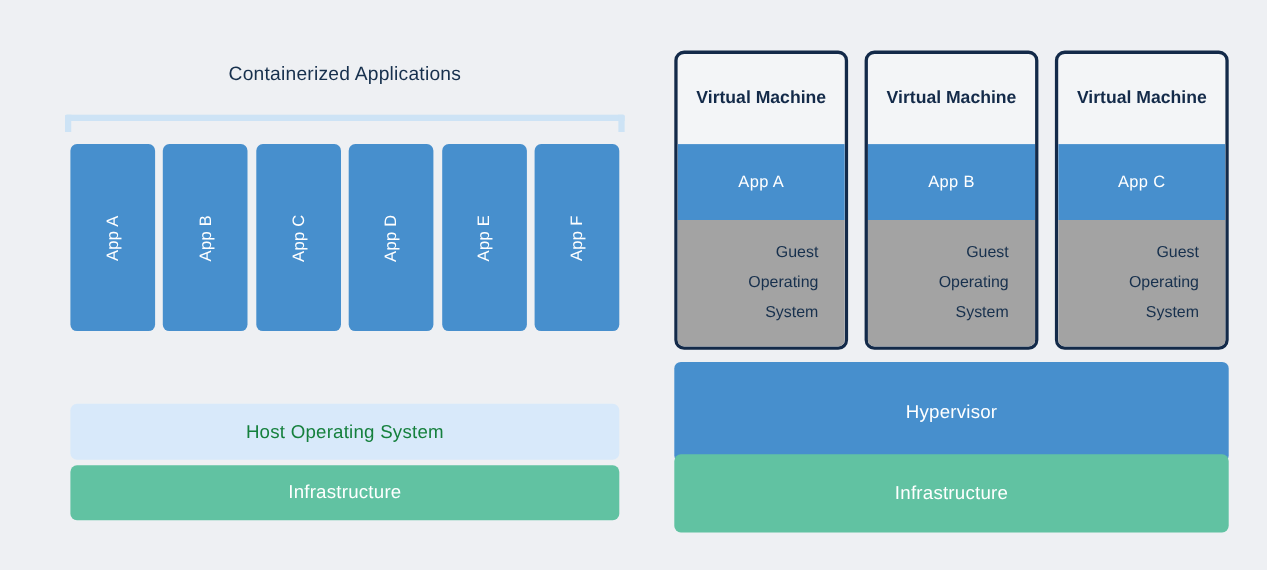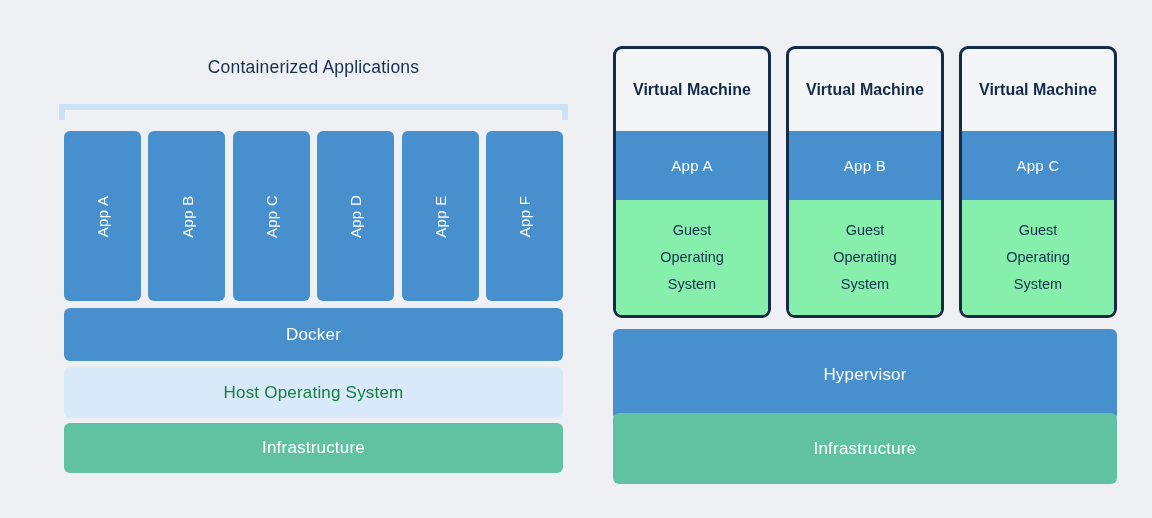--- a/index.html
+++ b/index.html
@@ -131,26 +131,26 @@
     background: #478fcd;
     color: #ffffff;
     display: flex;
     align-items: center;
     justify-content: center;
     font-size: 15px;
     letter-spacing: 0.3px;
   }
   .vm-guest {
     flex: 1;
-    background: #86efac;
+    background: #a3a3a3;
     color: #17304d;
     display: flex;
     align-items: center;
     justify-content: center;
-    text-align: center;
+    text-align: right;
     font-size: 14.5px;
     line-height: 1.85;
     padding: 0 24px;
   }
   .layer-bar-right {
     position: absolute;
     left: 0;
     width: 504px;
     border-radius: 6px;
     display: flex;
@@ -182,21 +182,20 @@
     <div class="app-column">
       <span class="v-label">App D</span>
     </div>
     <div class="app-column">
       <span class="v-label">App E</span>
     </div>
     <div class="app-column">
       <span class="v-label">App F</span>
     </div>
   </div>
-  <div class="layer-bar docker-bar">Docker</div>
   <div class="layer-bar hostos-bar">Host Operating System</div>
   <div class="layer-bar infra-bar-left">Infrastructure</div>
 </div>
 
 <div class="right-section">
   <div class="vm-row">
     <div class="vm-box">
       <div class="vm-header">Virtual Machine</div>
       <div class="vm-app">App A</div>
       <div class="vm-guest">Guest Operating System</div>

